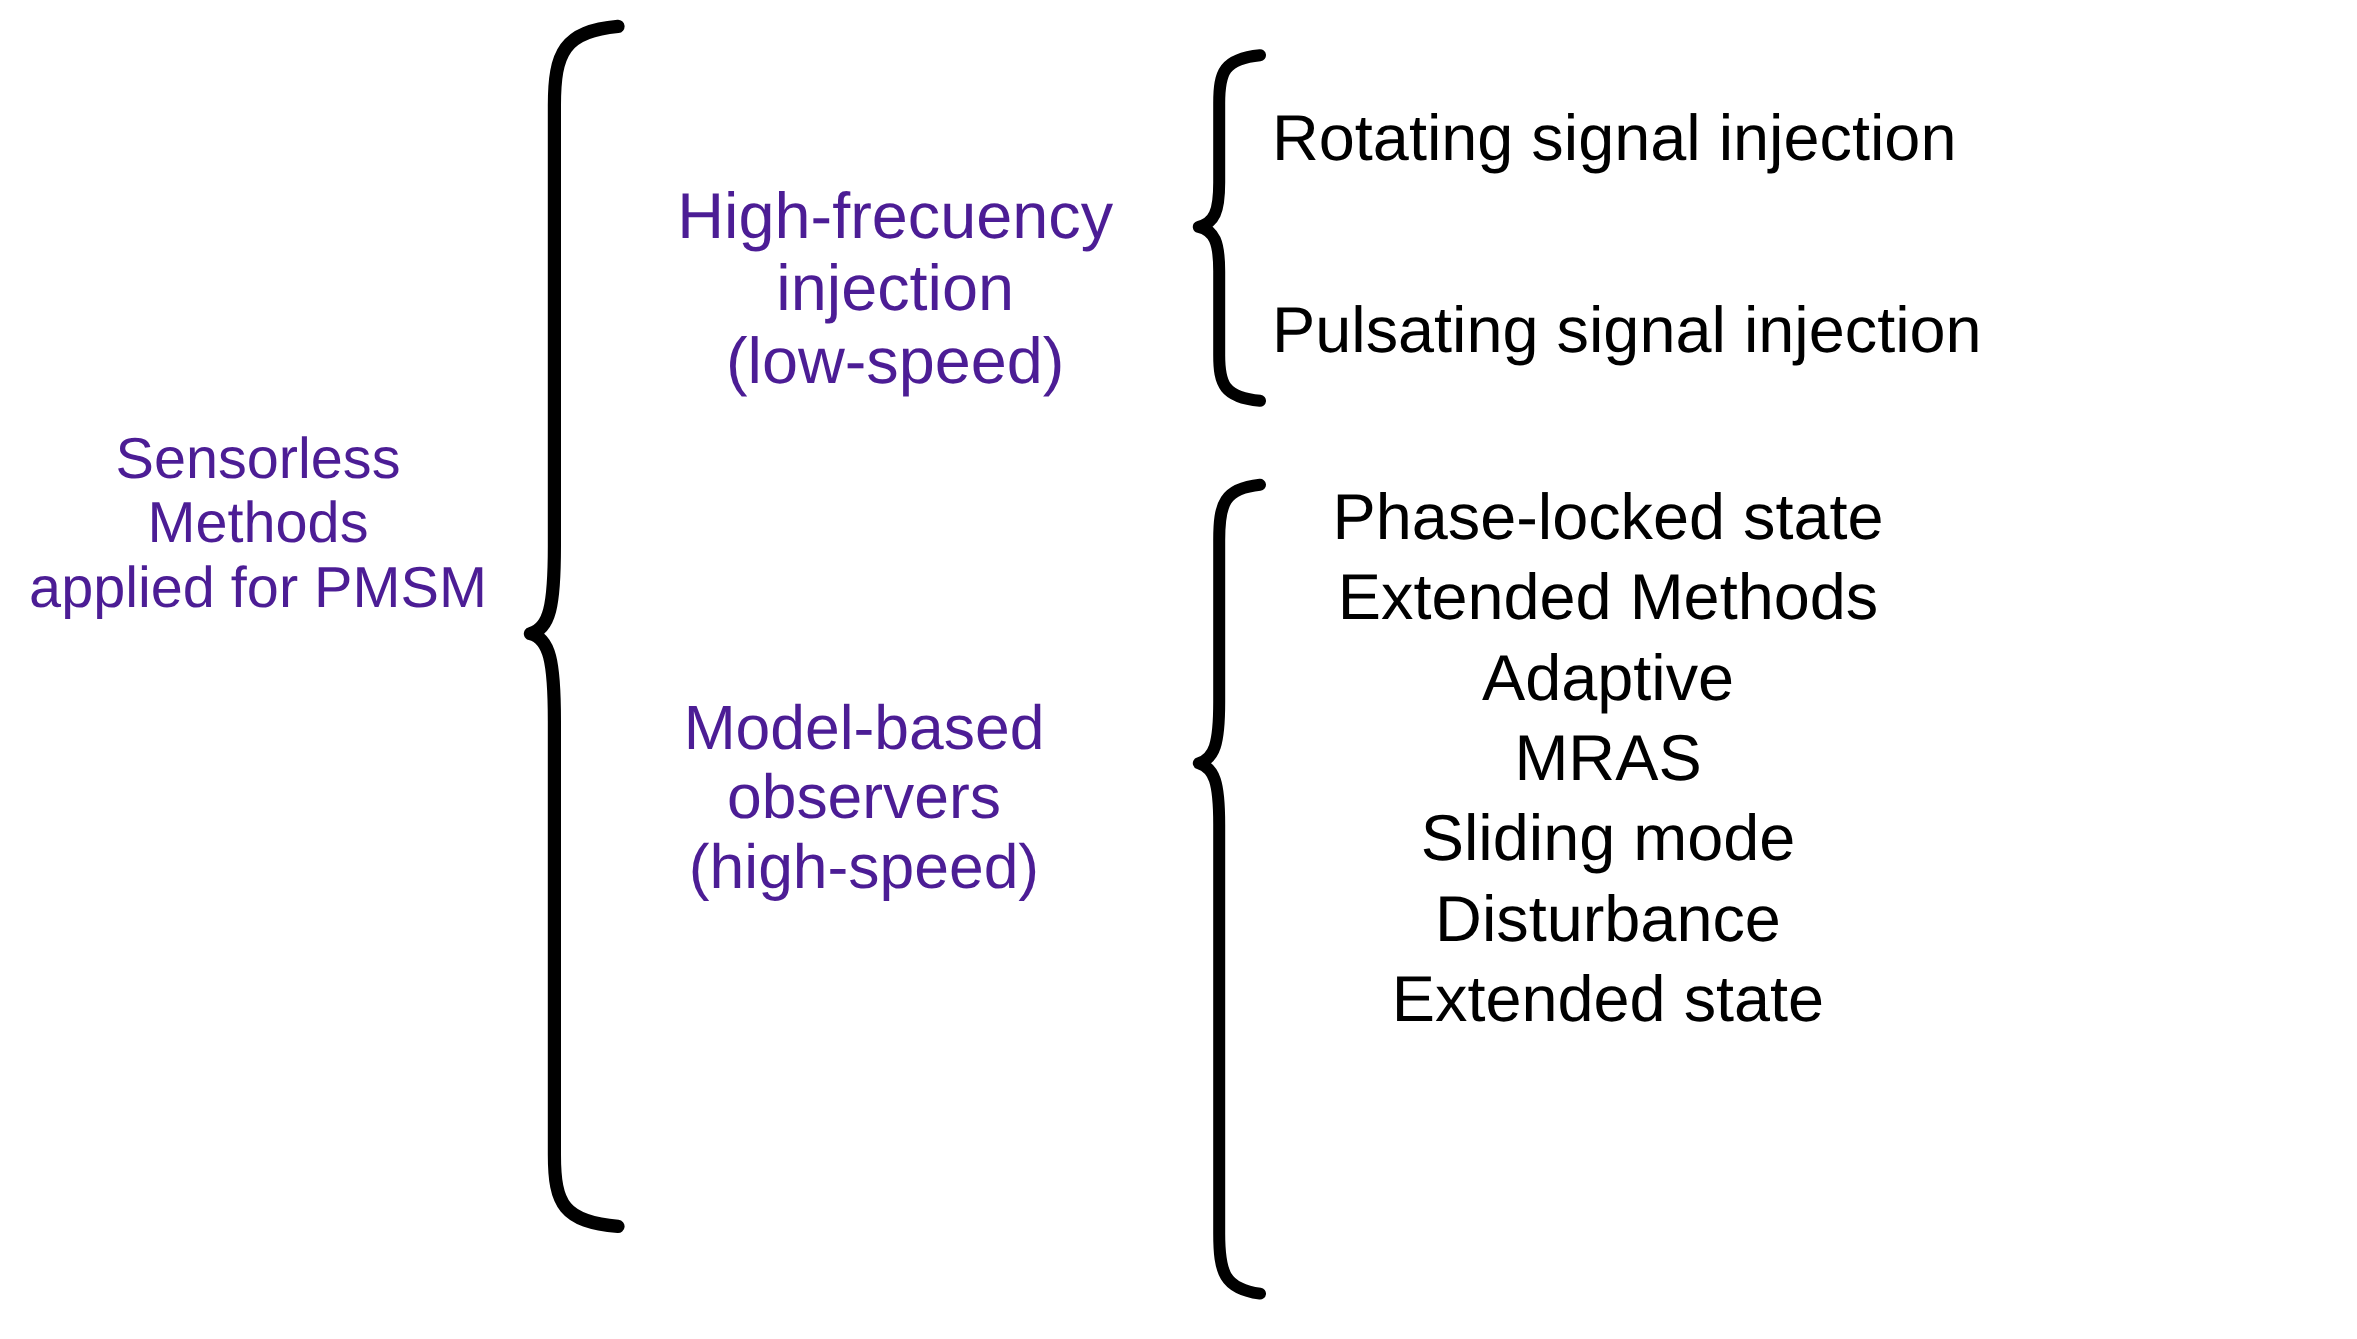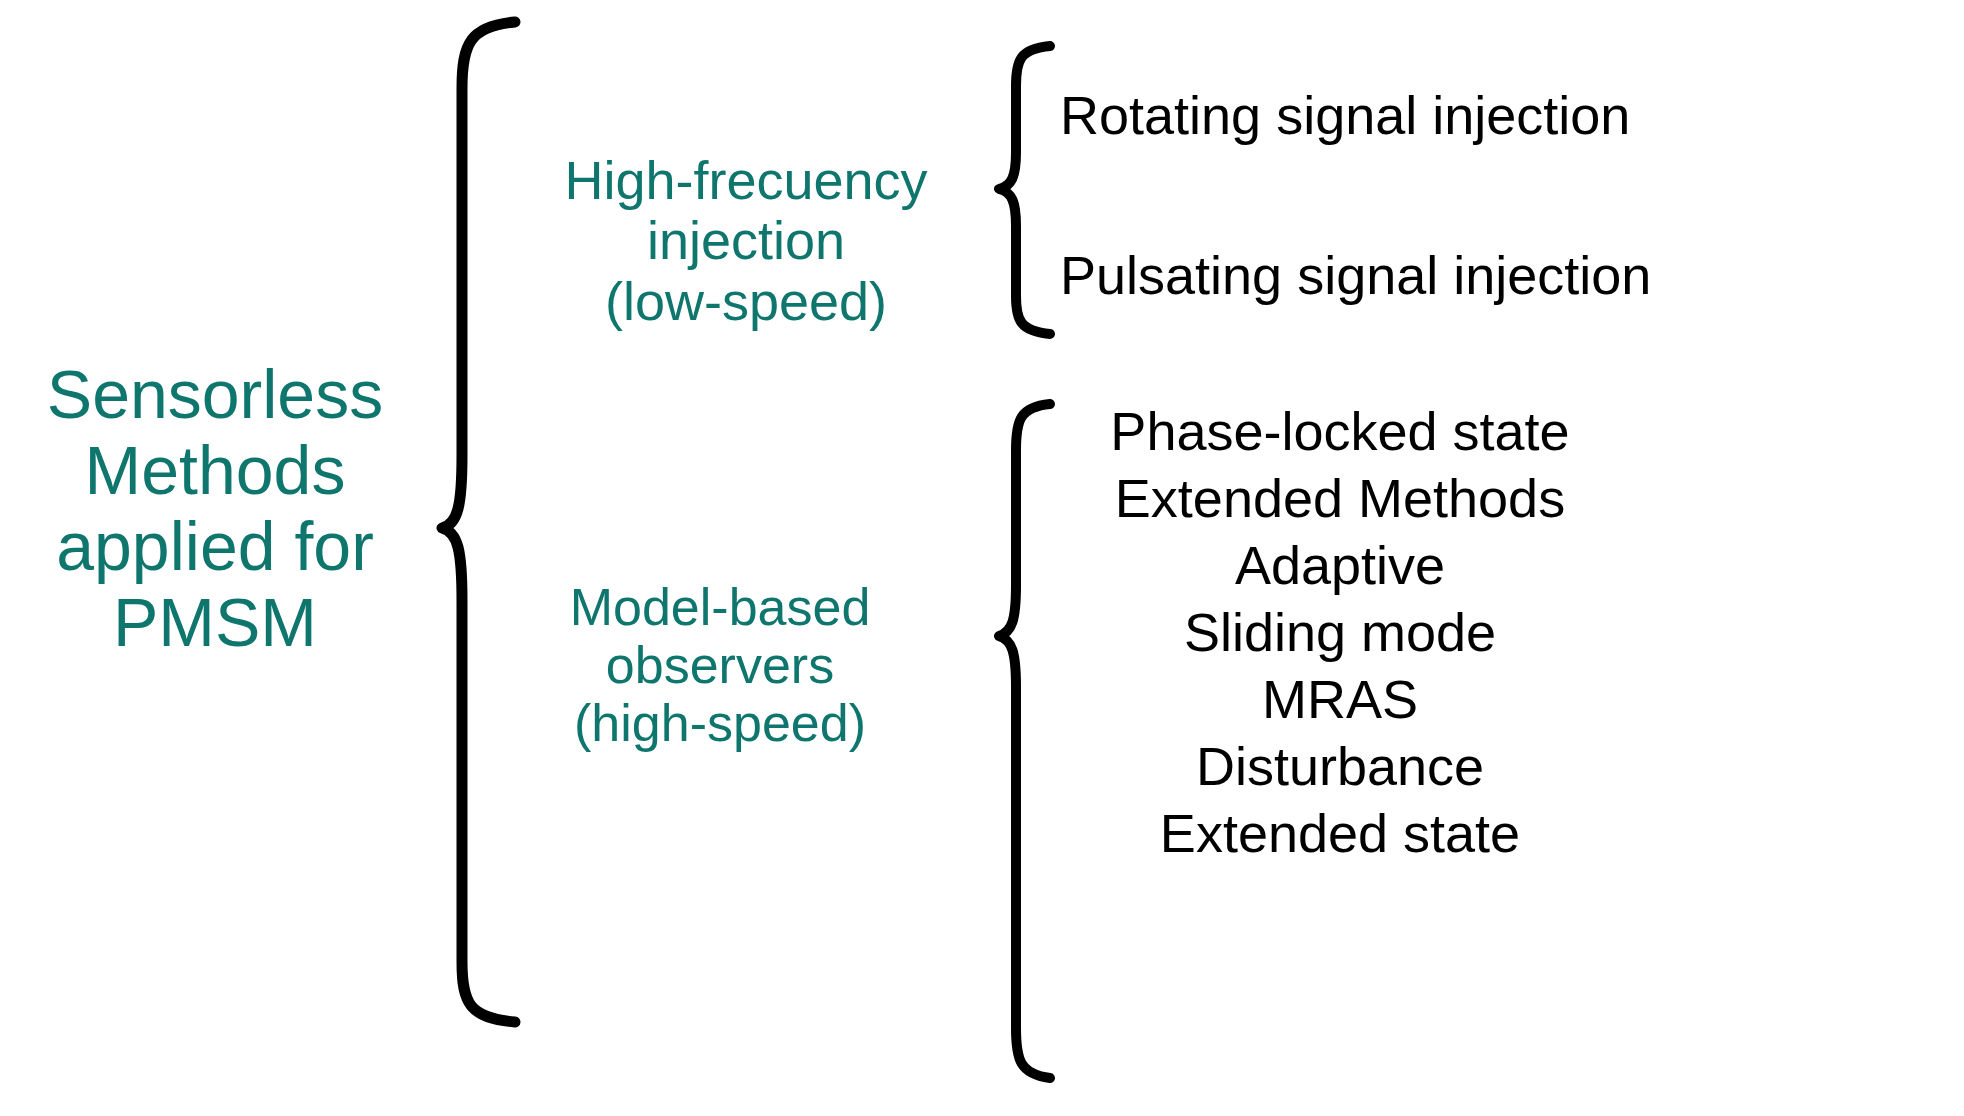--- a/index.html
+++ b/index.html
@@ -14,30 +14,30 @@
     background: #ffffff;
     overflow: hidden;
     font-family: "Liberation Sans", sans-serif;
     color: #000000;
   }
   .node {
     position: absolute;
     text-align: center;
     line-height: 1.12;
     white-space: pre-line;
-    color: #0f766e;
+    color: #4c1d95;
     font-weight: 400;
   }
 
   
   #root-label {
     left: 0px;
     top: 356px;
     width: 430px;
-    font-size: 68px;
+    font-size: 48px;
   }
 
   
   #branch-hfi-label {
     left: 486px;
     top: 150px;
     width: 520px;
     font-size: 54px;
   }
   #branch-mbo-label {
@@ -135,19 +135,19 @@
              C 20 240, 16 252, 3 256
              C 16 260, 20 272, 20 307
              L 20 648
              C 20 680, 24 694, 54 698"></path>
   </svg>
 
   <div class="leaf-list" id="mbo-leaves">
     <div class="leaf">Phase-locked state</div>
     <div class="leaf">Extended Methods</div>
     <div class="leaf">Adaptive</div>
+    <div class="leaf">MRAS</div>
     <div class="leaf">Sliding mode</div>
-    <div class="leaf">MRAS</div>
     <div class="leaf">Disturbance</div>
     <div class="leaf">Extended state</div>
   </div>
 
 </div>
 
 </body></html>

